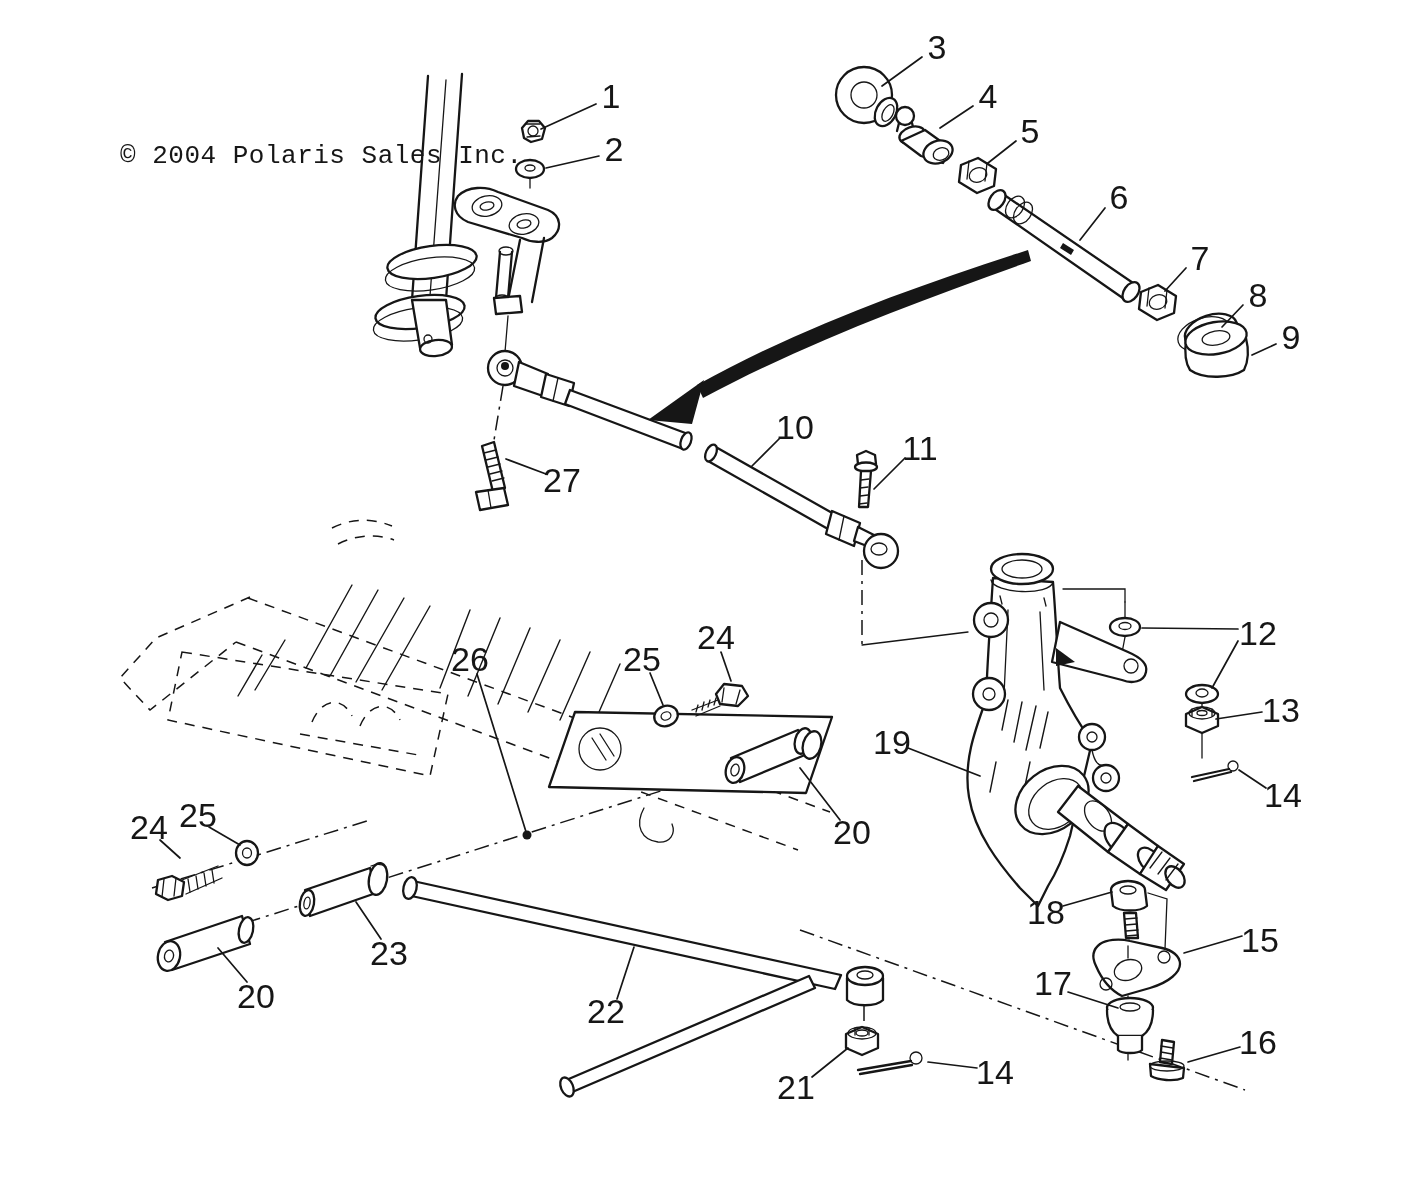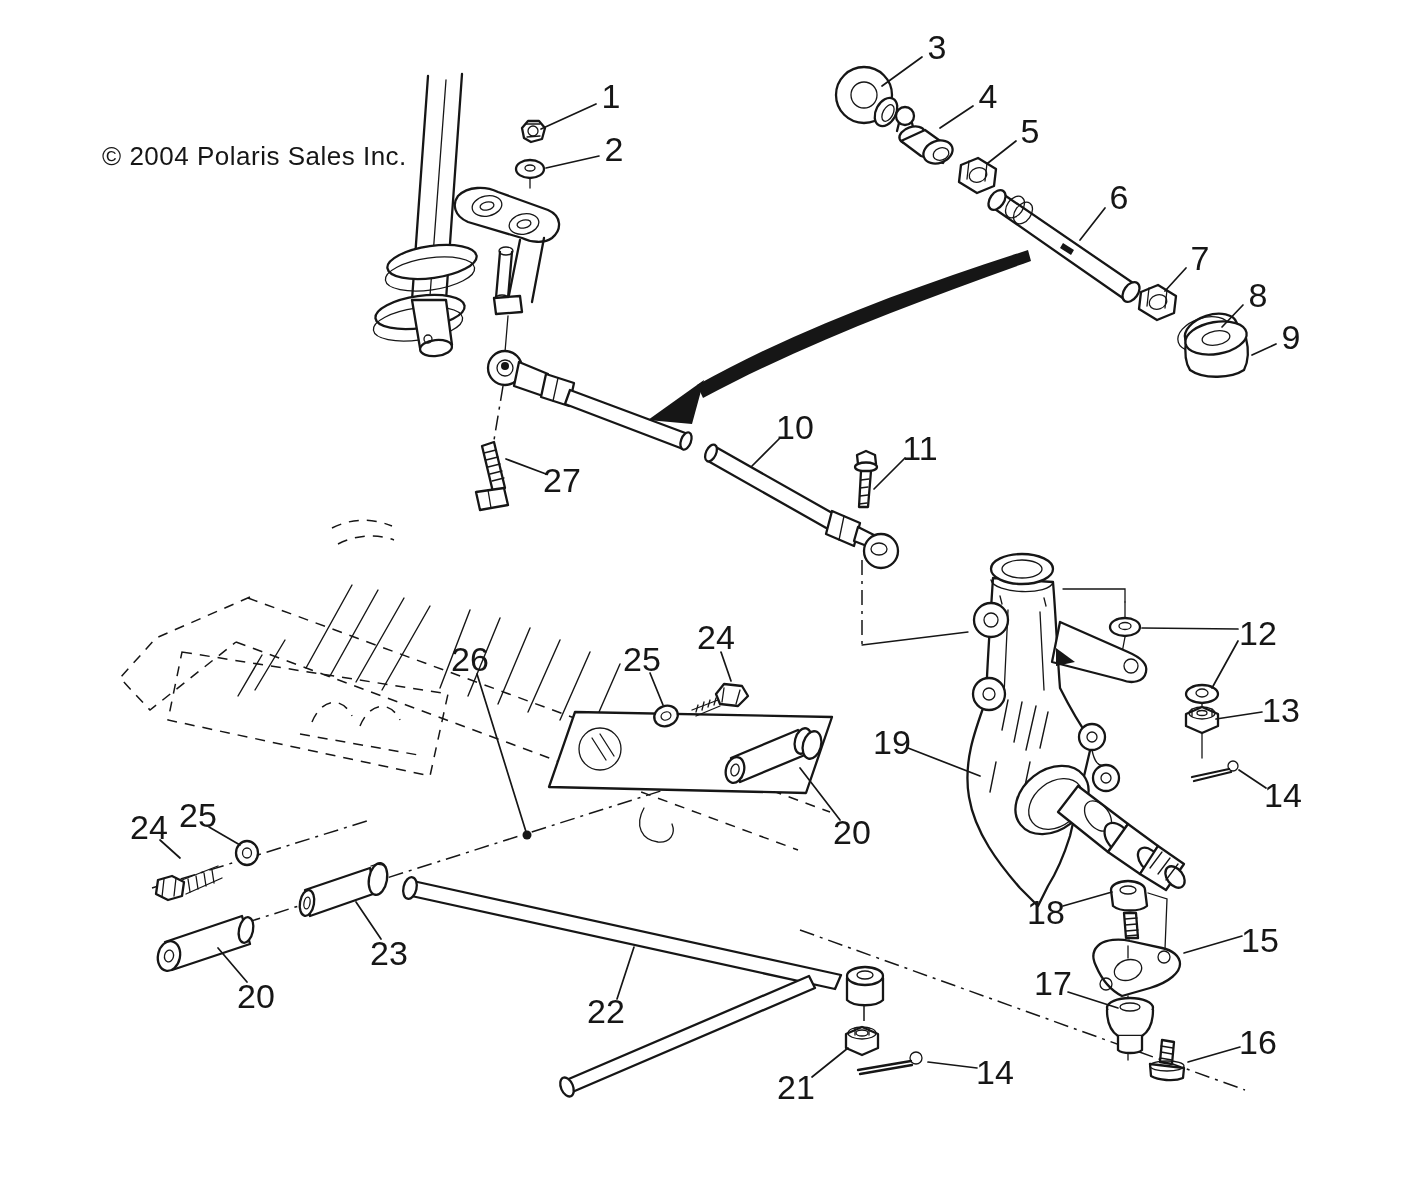--- a/index.html
+++ b/index.html
@@ -1,21 +1,21 @@
 <!DOCTYPE html>
 <html style="--ink: #161616; --paper: #ffffff;"><head>
 <meta charset="utf-8">
 <style>
   :root { --ink:#161616; --paper:#ffffff; }
   * { margin:0; padding:0; box-sizing:border-box; }
   html,body { width:1427px; height:1184px; background:var(--paper); overflow:hidden;
               font-family:"Liberation Sans", sans-serif; }
   .stage { position:relative; width:1427px; height:1184px; background:var(--paper); }
-  .copyright { position:absolute; left:102px; top:141px; font-size:26px; color:var(--ink);
-               letter-spacing:0.5px; }
+  .copyright { position:absolute; left:120px; top:141px; font-size:26px; color:var(--ink);
+               letter-spacing:0.5px;font-family:Liberation Mono, monospace; }
   svg.diagram { position:absolute; left:0; top:0; }
   
   .s  { fill:none; stroke:var(--ink); stroke-width:2.3; stroke-linecap:round; stroke-linejoin:round; }
   .sw { fill:var(--paper); stroke:var(--ink); stroke-width:2.3; stroke-linecap:round; stroke-linejoin:round; }
   .t  { fill:none; stroke:var(--ink); stroke-width:1.3; stroke-linecap:round; }
   .h  { fill:none; stroke:var(--ink); stroke-width:1.4; stroke-linecap:round; }
   .gh { fill:none; stroke:var(--ink); stroke-width:1.5; stroke-dasharray:10 8; stroke-linecap:butt; }
   .dd { fill:none; stroke:var(--ink); stroke-width:1.5; stroke-dasharray:15 6 3 6; stroke-linecap:butt; }
   .blk{ fill:var(--ink); stroke:none; }
   .callout-text { font-family:"Liberation Sans", sans-serif; font-size:34px; fill:var(--ink); }

